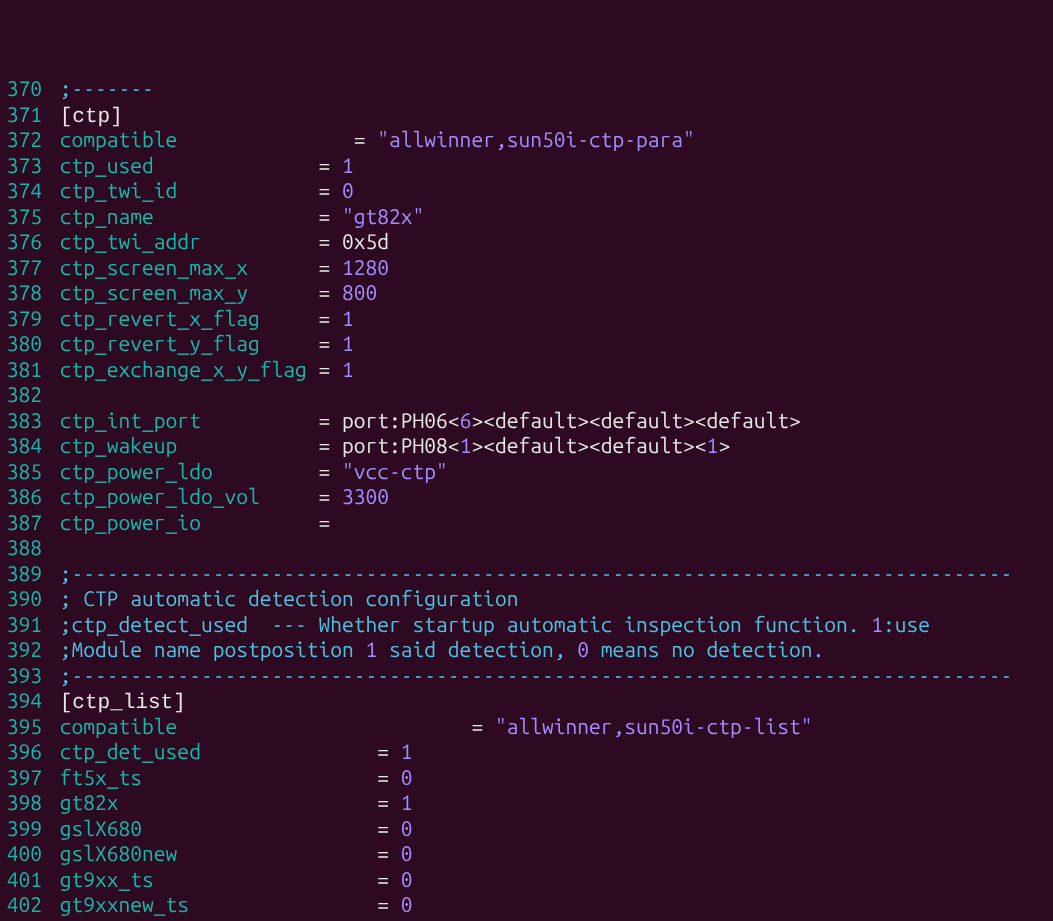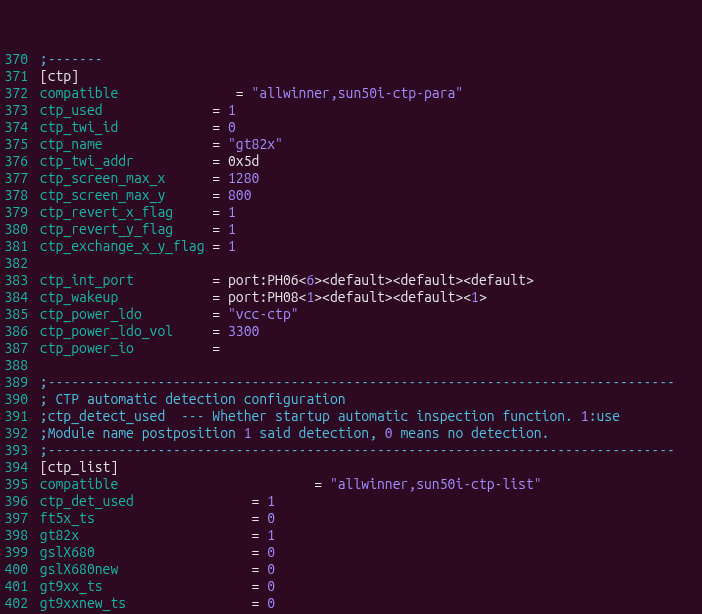--- a/index.html
+++ b/index.html
@@ -23,21 +23,21 @@
     padding-right: 4px;
     flex-shrink: 0;
   }
   .code { flex: 1; }
   .kw { color: #14b8a6; }
   .num { color: #a48cff; }
   .str { color: #a48cff; }
   .txt { color: #e6e6e6; }
   .comment { color: #4cc1e2; }
   .op { color: #e6e6e6; }
-  .sect { color: #e6e6e6; }
+  .sect { color: #e6e6e6; font-family: Liberation Mono, monospace; }
 </style>
 </head>
 <body>
 
 
 <div class="editor" id="editor"><div class="line"><span class="gutter">370</span><span class="code"> <span class="comment">;-------</span></span></div><div class="line"><span class="gutter">371</span><span class="code"> <span class="sect">[ctp]</span></span></div><div class="line"><span class="gutter">372</span><span class="code"> <span class="kw">compatible               </span><span class="op">= </span><span class="str">"allwinner,sun50i-ctp-para"</span></span></div><div class="line"><span class="gutter">373</span><span class="code"> <span class="kw">ctp_used              </span><span class="op">= </span><span class="num">1</span></span></div><div class="line"><span class="gutter">374</span><span class="code"> <span class="kw">ctp_twi_id            </span><span class="op">= </span><span class="num">0</span></span></div><div class="line"><span class="gutter">375</span><span class="code"> <span class="kw">ctp_name              </span><span class="op">= </span><span class="str">"gt82x"</span></span></div><div class="line"><span class="gutter">376</span><span class="code"> <span class="kw">ctp_twi_addr          </span><span class="op">= 0x5d</span></span></div><div class="line"><span class="gutter">377</span><span class="code"> <span class="kw">ctp_screen_max_x      </span><span class="op">= </span><span class="num">1280</span></span></div><div class="line"><span class="gutter">378</span><span class="code"> <span class="kw">ctp_screen_max_y      </span><span class="op">= </span><span class="num">800</span></span></div><div class="line"><span class="gutter">379</span><span class="code"> <span class="kw">ctp_revert_x_flag     </span><span class="op">= </span><span class="num">1</span></span></div><div class="line"><span class="gutter">380</span><span class="code"> <span class="kw">ctp_revert_y_flag     </span><span class="op">= </span><span class="num">1</span></span></div><div class="line"><span class="gutter">381</span><span class="code"> <span class="kw">ctp_exchange_x_y_flag </span><span class="op">= </span><span class="num">1</span></span></div><div class="line"><span class="gutter">382</span><span class="code"> <span class="txt"></span></span></div><div class="line"><span class="gutter">383</span><span class="code"> <span class="kw">ctp_int_port          </span><span class="op">= </span><span class="txt">port:PH06&lt;</span><span class="num">6</span><span class="txt">&gt;&lt;default&gt;&lt;default&gt;&lt;default&gt;</span></span></div><div class="line"><span class="gutter">384</span><span class="code"> <span class="kw">ctp_wakeup            </span><span class="op">= </span><span class="txt">port:PH08&lt;</span><span class="num">1</span><span class="txt">&gt;&lt;default&gt;&lt;default&gt;&lt;</span><span class="num">1</span><span class="txt">&gt;</span></span></div><div class="line"><span class="gutter">385</span><span class="code"> <span class="kw">ctp_power_ldo         </span><span class="op">= </span><span class="str">"vcc-ctp"</span></span></div><div class="line"><span class="gutter">386</span><span class="code"> <span class="kw">ctp_power_ldo_vol     </span><span class="op">= </span><span class="num">3300</span></span></div><div class="line"><span class="gutter">387</span><span class="code"> <span class="kw">ctp_power_io          </span><span class="op">=</span></span></div><div class="line"><span class="gutter">388</span><span class="code"> <span class="txt"></span></span></div><div class="line"><span class="gutter">389</span><span class="code"> <span class="comment">;--------------------------------------------------------------------------------</span></span></div><div class="line"><span class="gutter">390</span><span class="code"> <span class="comment">; CTP automatic detection configuration</span></span></div><div class="line"><span class="gutter">391</span><span class="code"> <span class="comment">;ctp_detect_used  --- Whether startup automatic inspection function. </span><span class="num">1</span><span class="comment">:use</span></span></div><div class="line"><span class="gutter">392</span><span class="code"> <span class="comment">;Module name postposition </span><span class="num">1</span><span class="comment"> said detection, </span><span class="num">0</span><span class="comment"> means no detection.</span></span></div><div class="line"><span class="gutter">393</span><span class="code"> <span class="comment">;--------------------------------------------------------------------------------</span></span></div><div class="line"><span class="gutter">394</span><span class="code"> <span class="sect">[ctp_list]</span></span></div><div class="line"><span class="gutter">395</span><span class="code"> <span class="kw">compatible                         </span><span class="op">= </span><span class="str">"allwinner,sun50i-ctp-list"</span></span></div><div class="line"><span class="gutter">396</span><span class="code"> <span class="kw">ctp_det_used               </span><span class="op">= </span><span class="num">1</span></span></div><div class="line"><span class="gutter">397</span><span class="code"> <span class="kw">ft5x_ts                    </span><span class="op">= </span><span class="num">0</span></span></div><div class="line"><span class="gutter">398</span><span class="code"> <span class="kw">gt82x                      </span><span class="op">= </span><span class="num">1</span></span></div><div class="line"><span class="gutter">399</span><span class="code"> <span class="kw">gslX680                    </span><span class="op">= </span><span class="num">0</span></span></div><div class="line"><span class="gutter">400</span><span class="code"> <span class="kw">gslX680new                 </span><span class="op">= </span><span class="num">0</span></span></div><div class="line"><span class="gutter">401</span><span class="code"> <span class="kw">gt9xx_ts                   </span><span class="op">= </span><span class="num">0</span></span></div><div class="line"><span class="gutter">402</span><span class="code"> <span class="kw">gt9xxnew_ts                </span><span class="op">= </span><span class="num">0</span></span></div><div class="line"><span class="gutter">403</span><span class="code"> <span class="kw">gt9xxf_ts                  </span><span class="op">= </span><span class="num">0</span></span></div></div>
 
 
 
 </body></html>

